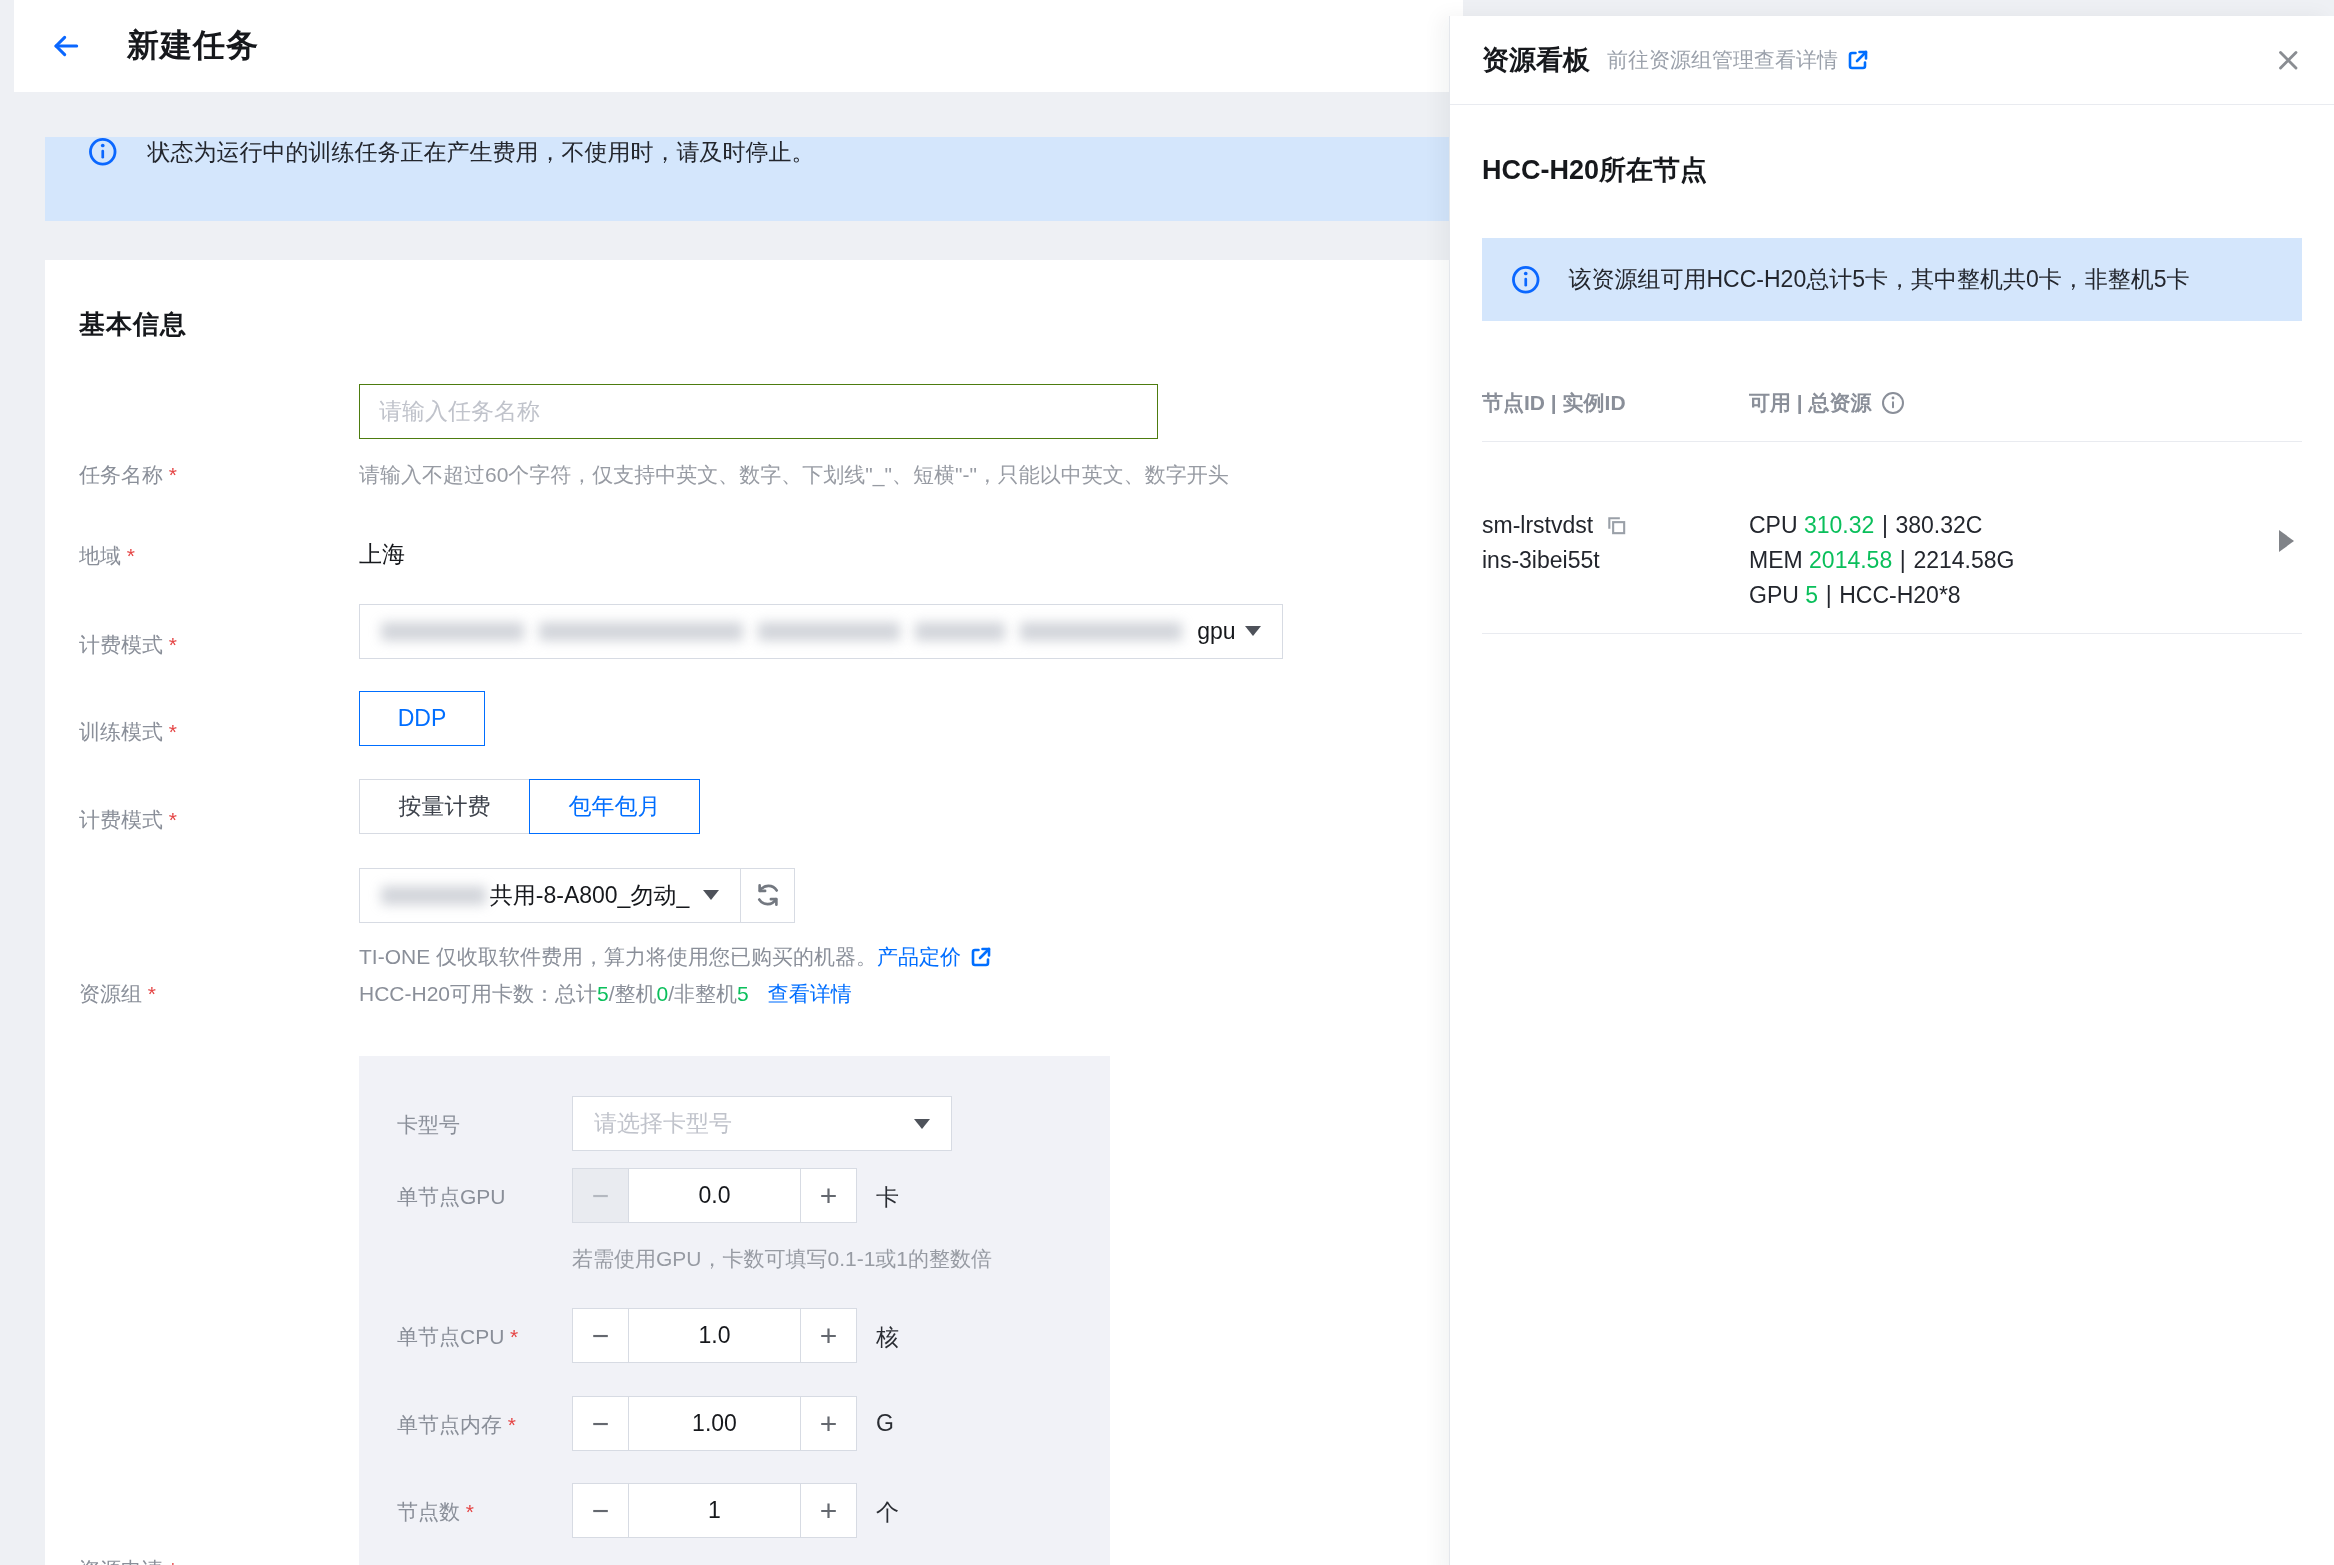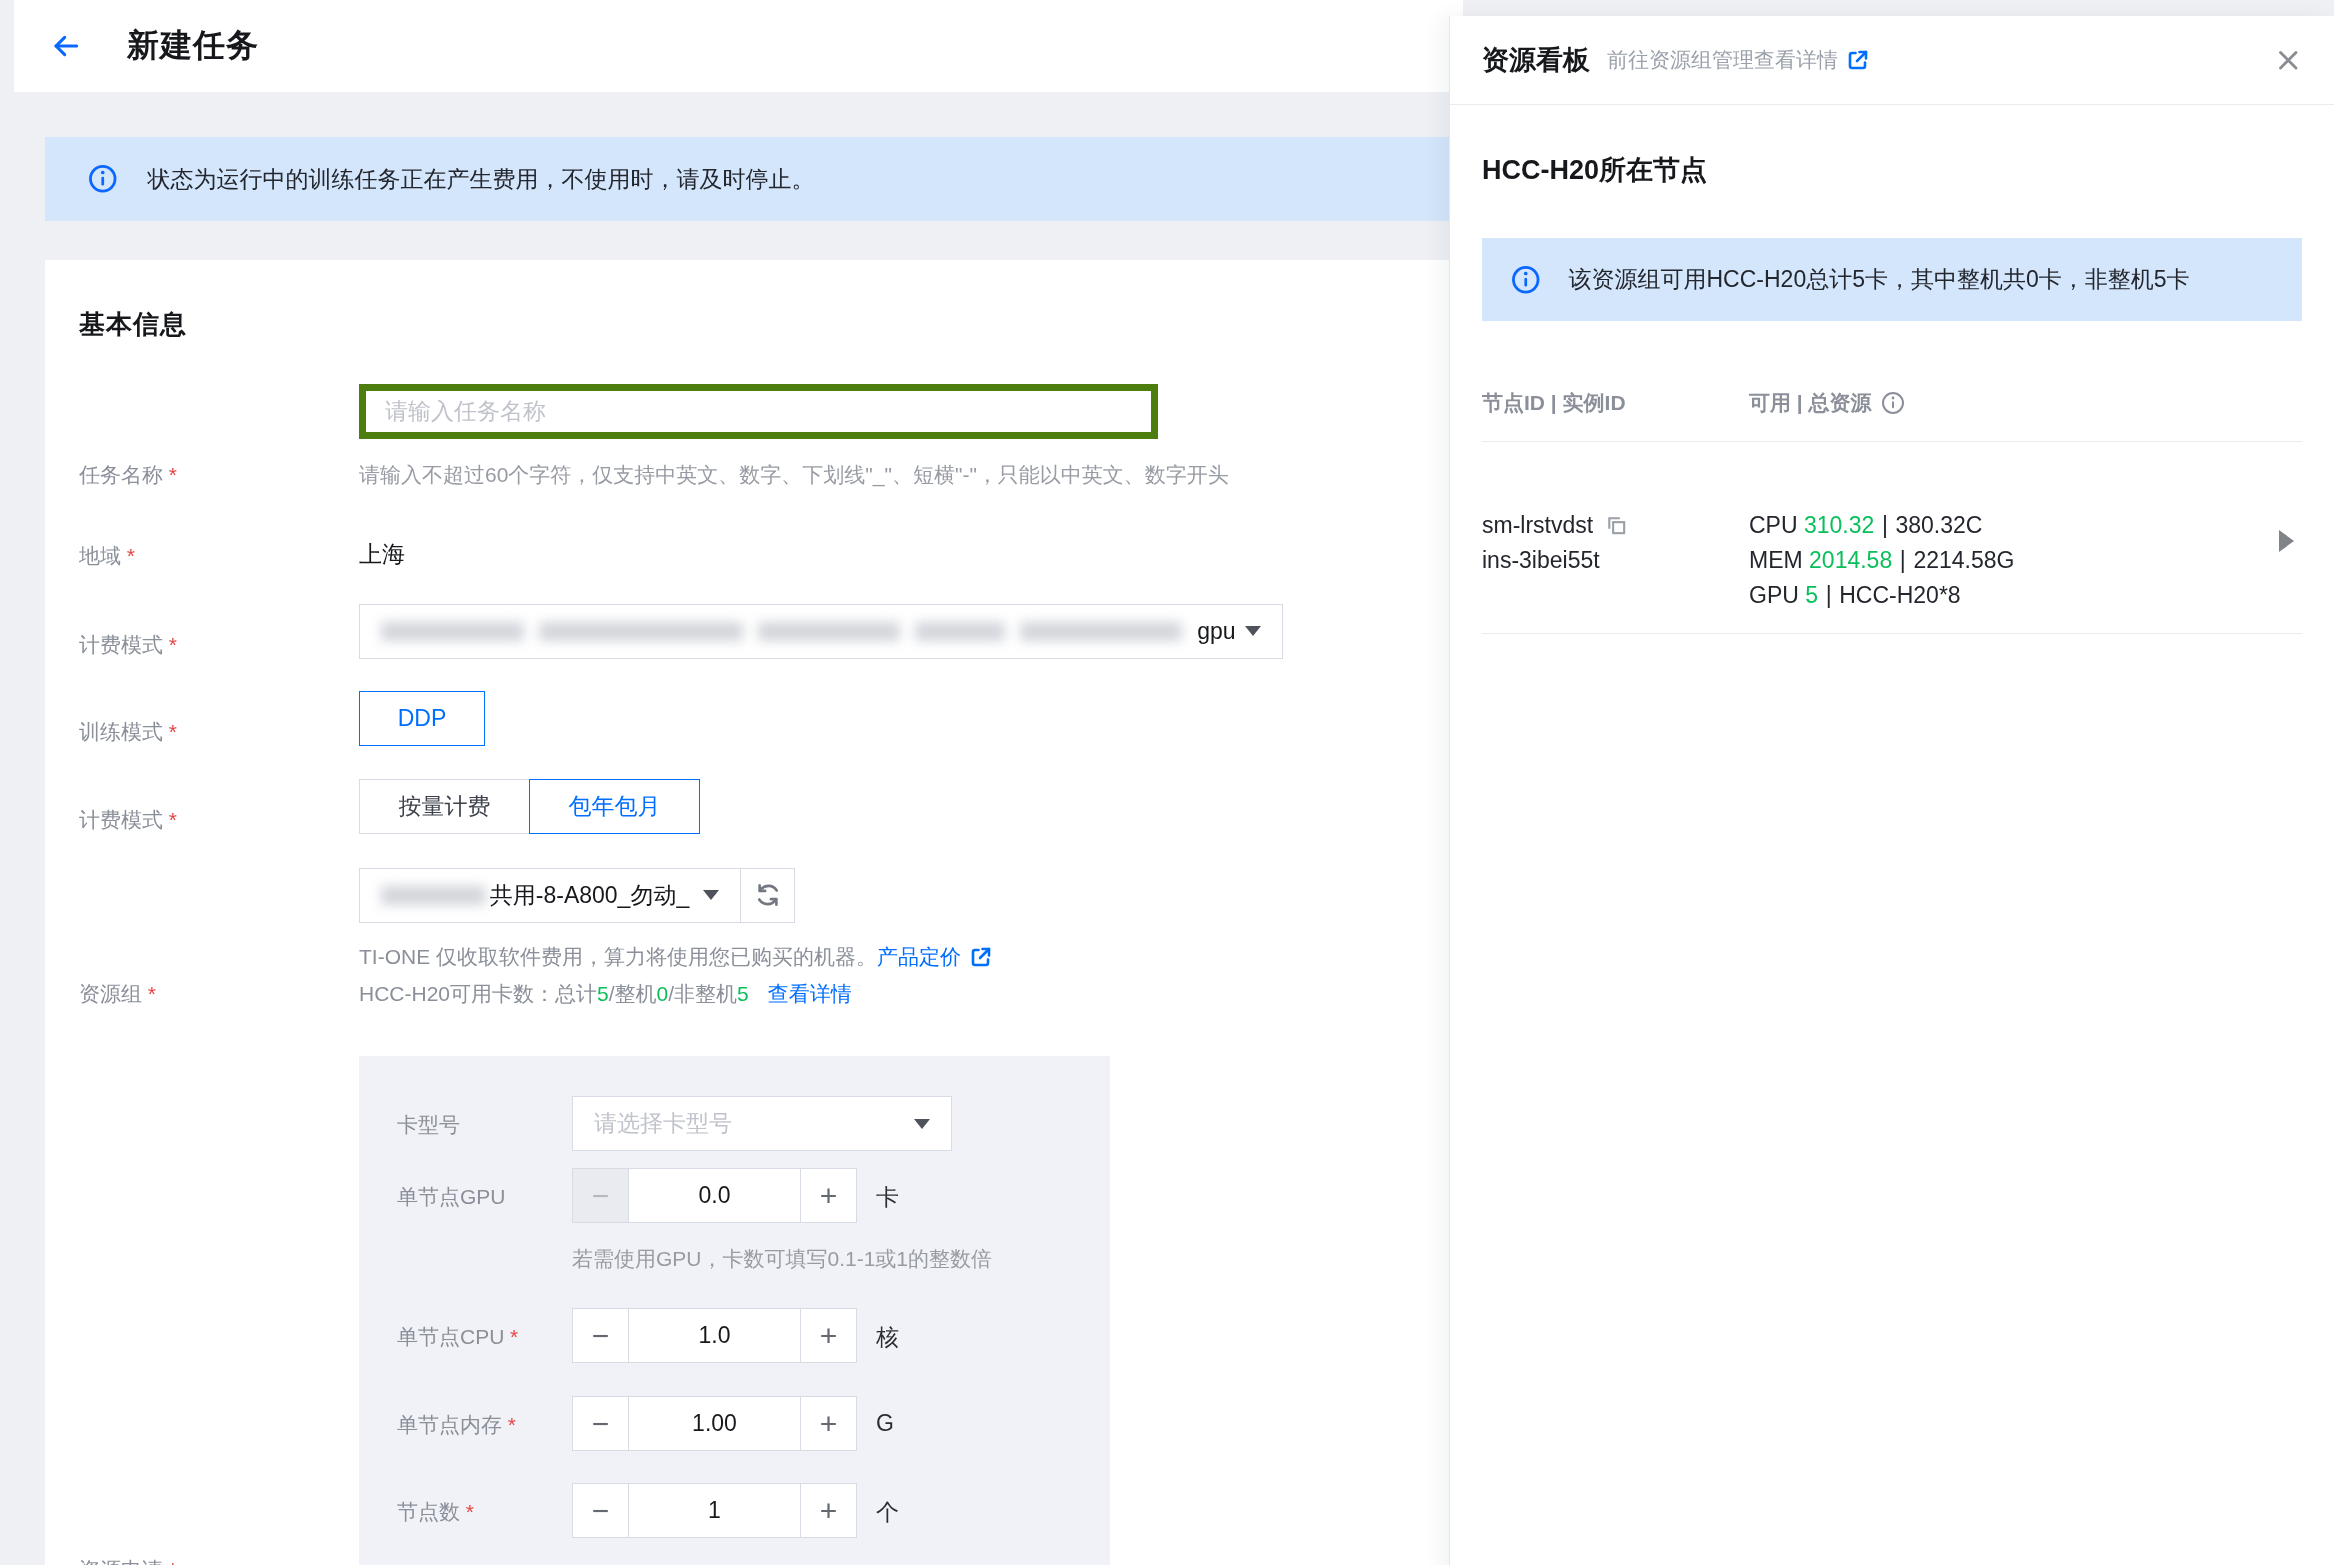--- a/index.html
+++ b/index.html
@@ -10,32 +10,32 @@
   }
   .app { position:relative; width:2334px; height:1566px; }
 
   
   .main { position:absolute; top:0; left:14px; width:1449px; height:100%; }
   .topbar { height:92px; background:#fff; display:flex; align-items:center; padding-left:31px; }
   .back-btn { width:42px; height:42px; display:flex; align-items:center; justify-content:center; cursor:pointer; }
   .page-title { font-size:32px; font-weight:bold; color:#16181c; margin-left:40px; letter-spacing:1px; }
 
   .main-body { padding:45px 0 0 31px; }
-  .notice-banner { width:1412px; height:84px; background:#d4e6fc; display:flex; align-items:center; padding:0 28.5px 0 43px; font-size:23px; color:#23262d; }
+  .notice-banner { width:1412px; height:84px; background:#d4e6fc; display:flex; align-items:flex-start; padding:0 28.5px 0 43px; font-size:23px; color:#23262d; }
   .notice-banner .b-icon { margin-right:30px; color:#0a67ff; display:flex; }
 
   .card { width:1412px; height:1306px; background:#fff; margin-top:39px; padding:47px 25px 0 34px; overflow:hidden; }
   .section-title { font-size:26px; font-weight:bold; color:#16181c; letter-spacing:1px; }
 
   .form { margin-top:42px; }
   .form-row { display:flex;align-items:flex-end; }
   .form-label { width:280px; flex:none; font-size:21px; color:#8a8f99; padding-top:15px; }
   .req { color:#e54545; margin-left:5.7px; font-style:normal; }
 
-  .text-input { width:799px; height:55px; border:7px solid #4d7c0f; font-size:23px; padding:0 19px; color:#16181c; background:#fff; outline:none; }
+  .text-input { width:799px; height:55px; border:1px solid #4d7c0f; font-size:23px; padding:0 19px; color:#16181c; background:#fff; outline:none; }
   .text-input::placeholder { color:#c0c3cb; }
   .hint { font-size:21px; color:#979ba3; margin-top:22px; }
 
   .row-task { margin-bottom:48px; }
   .row-region { margin-bottom:34px; }
   .row-region .form-label { padding-top:1.9px; }
   .region-value { font-size:23px; color:#16181c; padding-top:1.9px; }
 
   .select { height:55px; border:1px solid #d7dbe3; background:#fff; display:flex; align-items:center; padding:0 21px; cursor:pointer; }
   .caret { margin-left:auto; width:0; height:0; border-left:8.6px solid transparent; border-right:8.6px solid transparent; border-top:10.5px solid #4e525a; flex:none; }

